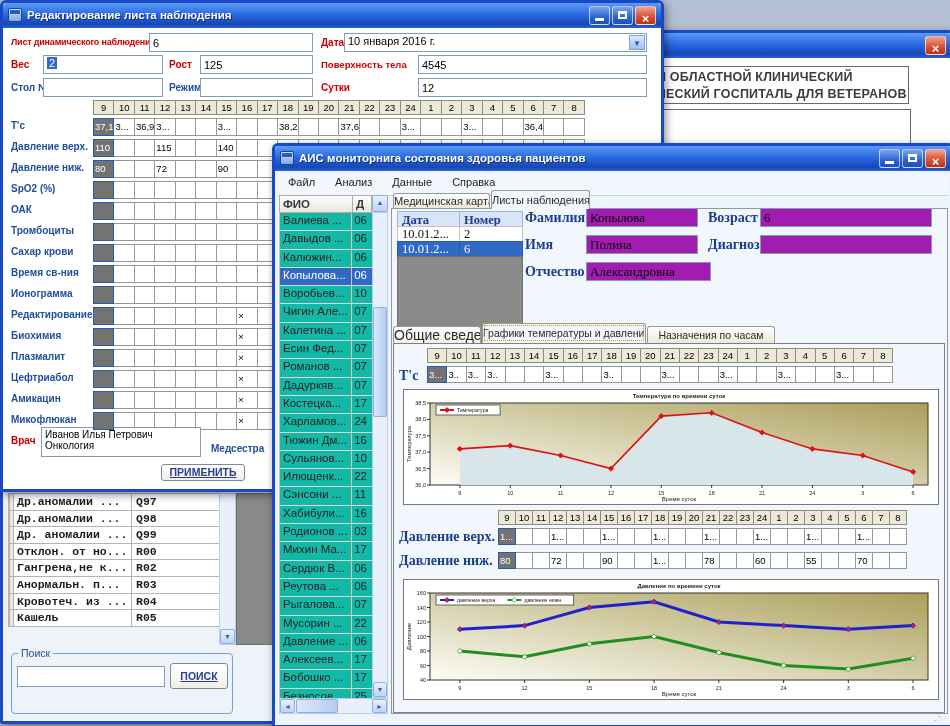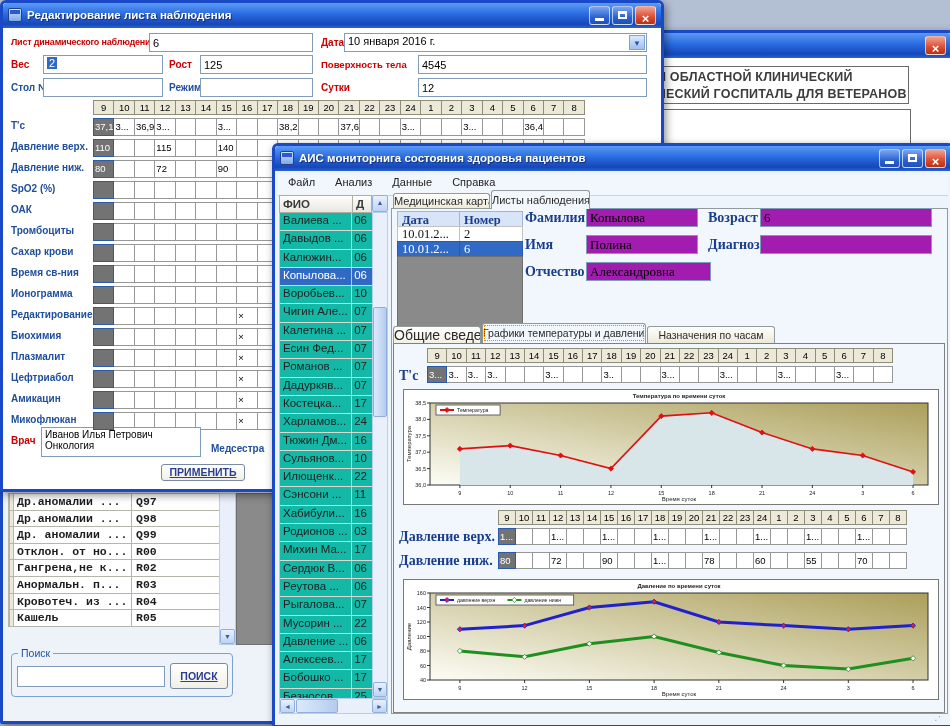--- a/index.html
+++ b/index.html
@@ -143,21 +143,21 @@
         <div class="crow">
           <div class="crh"></div>
           <div class="cname">Кашель</div>
           <div class="ccode">R05</div>
         </div>
       </div>
     <div class="sb" style="left:216px;top:12px;width:17px;height:152px;">
       <div class="sbtn" style="left:0;bottom:0;width:15px;height:15px;"><span>▼</span></div>
     </div>
     <div class="grayfill" style="left:233px;top:12px;width:38px;height:152px;"></div>
-    <div class="fieldset-box" style="left:8px;top:172px;width:222px;height:44px;">
+    <div class="fieldset-box" style="left:8px;top:172px;width:222px;height:61px;">
       <span class="leg">Поиск</span>
       <input class="inp" style="left: 5px; top: 12px; width: 148px; height: 21px;" value="">
       <div class="linkbtn" style="left:158px;top:9px;width:58px;height:26px;line-height:24px;">ПОИСК</div>
     </div>
   </div>
 
   <div class="win" id="win-edit" style="left:0;top:0;width:658px;height:486px;z-index:2;">
     <div class="titlebar">
       <span class="wicon"></span>
       <span class="ttl">Редактирование листа наблюдения</span>

